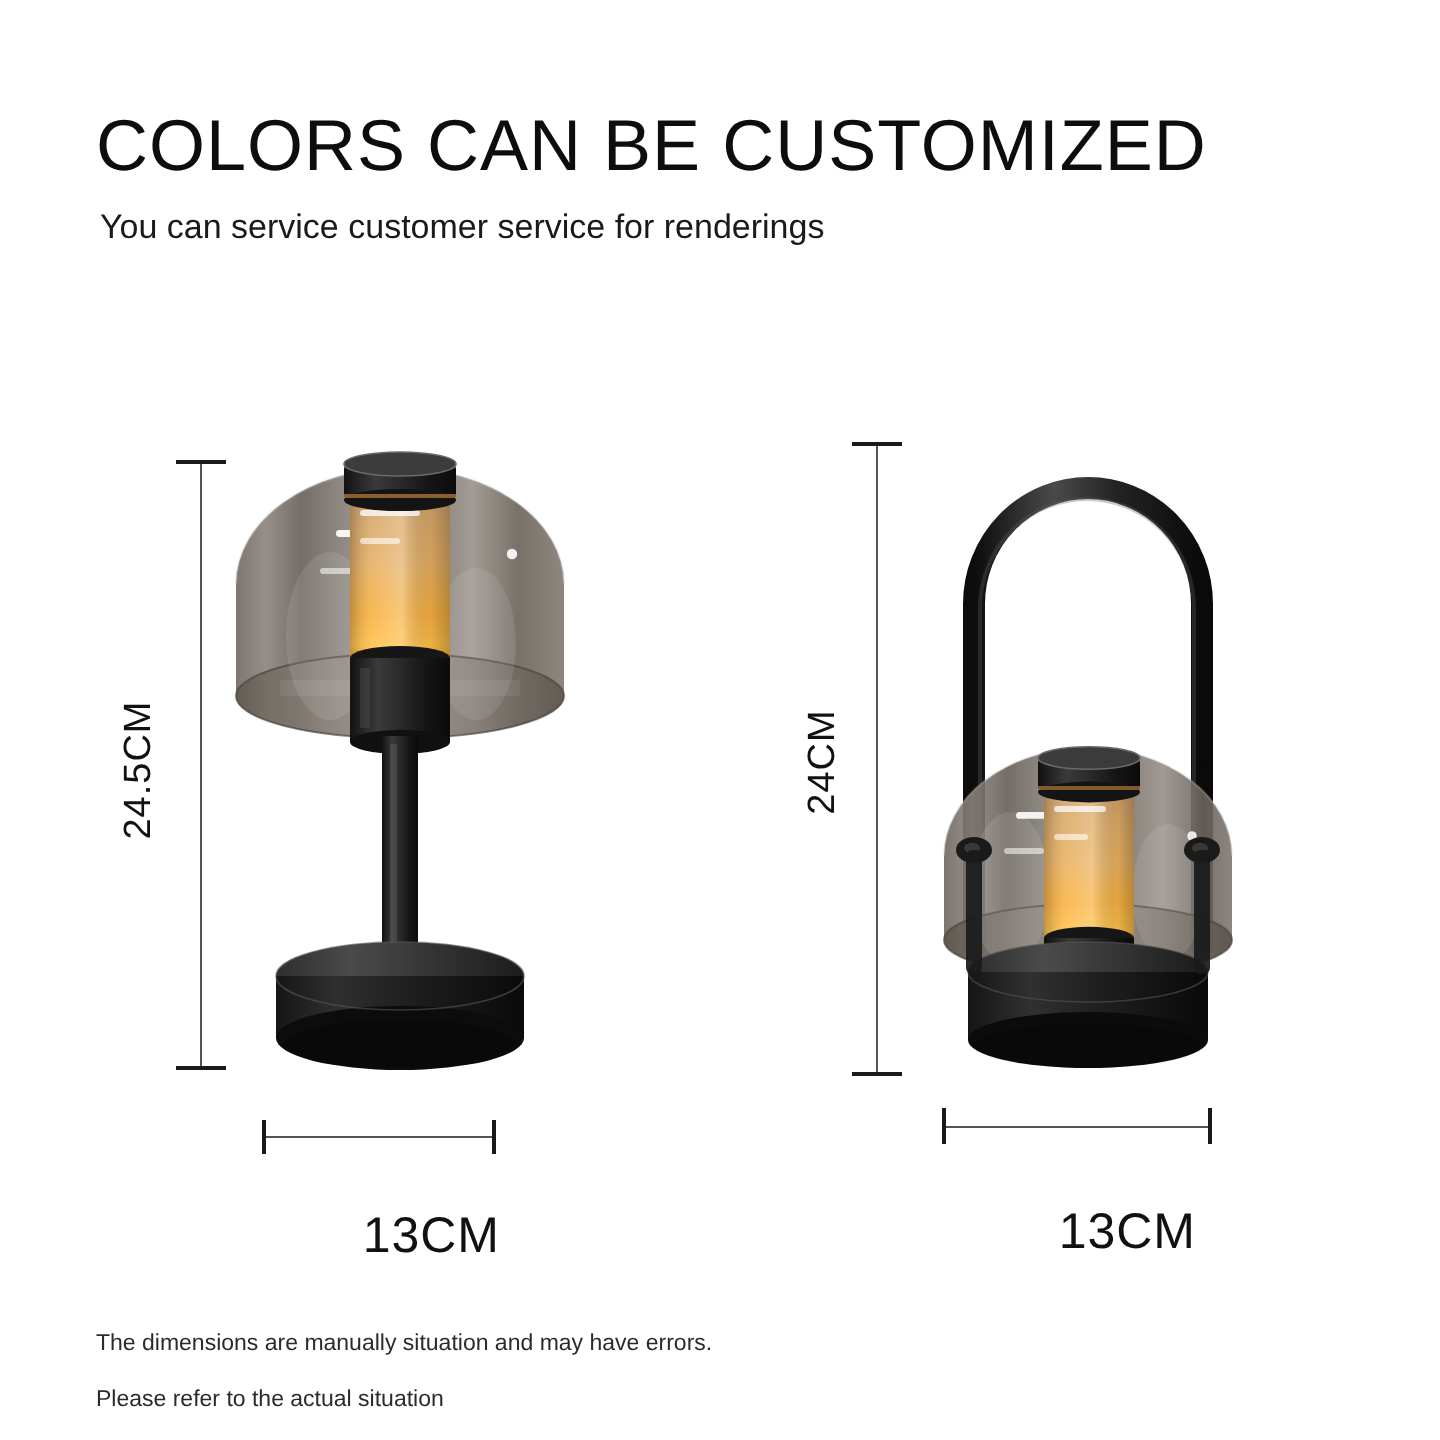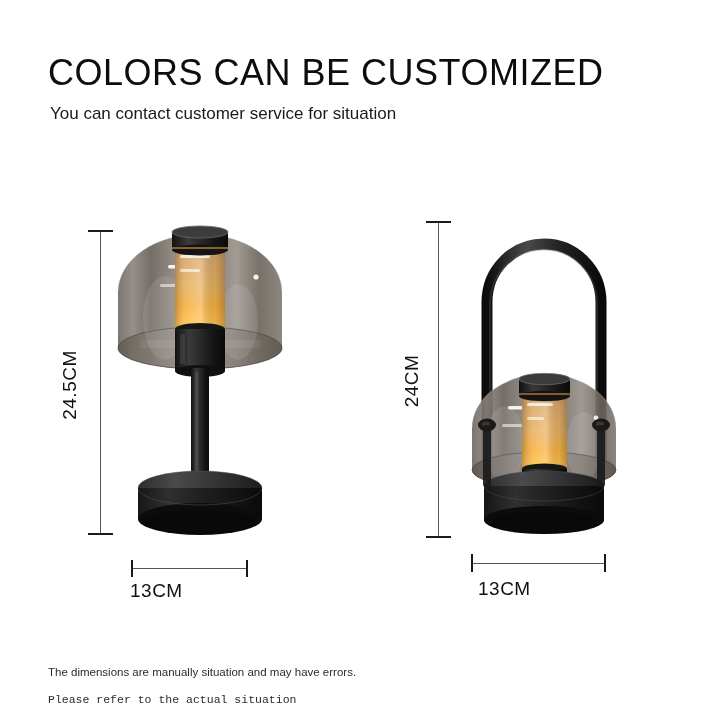--- a/index.html
+++ b/index.html
@@ -42,21 +42,21 @@
   
   .footer-line {
     position: absolute;
     left: 48px;
     font-size: 11.5px;
     line-height: 16px;
     color: #2b2b2b;
     white-space: nowrap;
   }
   .footer-line-1 { top: 664px; }
-  .footer-line-2 { top: 692px; font-family: Liberation Mono, monospace; }
+  .footer-line-2 { top: 692px; }
 
   
   .dim-vline {
     position: absolute;
     width: 1px;
     background: #555555;
   }
   .dim-vtick {
     position: absolute;
     height: 2px;
@@ -77,39 +77,40 @@
     font-size: 19px;
     letter-spacing: 0.5px;
     color: #111111;
     transform: rotate(-90deg);
     transform-origin: 50% 50%;
     white-space: nowrap;
     text-align: center;
   }
   .dim-label-h {
     position: absolute;
-    font-size: 19px;
+    font-size: 25px;
     letter-spacing: 0.5px;
     color: #111111;
     white-space: nowrap;
-    text-align: left;
+    text-align: right;
+    margin-top: 24px;
   }
 
   
   .product {
     position: absolute;
   }
   .product svg { display: block; }
 </style>
 </head>
 <body>
 
 <div class="header-title">COLORS CAN BE CUSTOMIZED</div>
 
-<div class="header-sub">You can contact customer service for situation</div>
+<div class="header-sub">You can service customer service for renderings</div>
 
 <div class="product" style="left:110px; top:222px; width:180px; height:315px;">
   <svg width="180" height="315" viewBox="0 0 180 315" xmlns="http://www.w3.org/2000/svg">
     <defs>
       <linearGradient id="L_glass" x1="0" y1="0" x2="1" y2="0">
         <stop offset="0%" stop-color="#746c65"></stop>
         <stop offset="9%" stop-color="#8e8780"></stop>
         <stop offset="20%" stop-color="#6b635c"></stop>
         <stop offset="34%" stop-color="#8b847d"></stop>
         <stop offset="47%" stop-color="#a8a29b"></stop>

